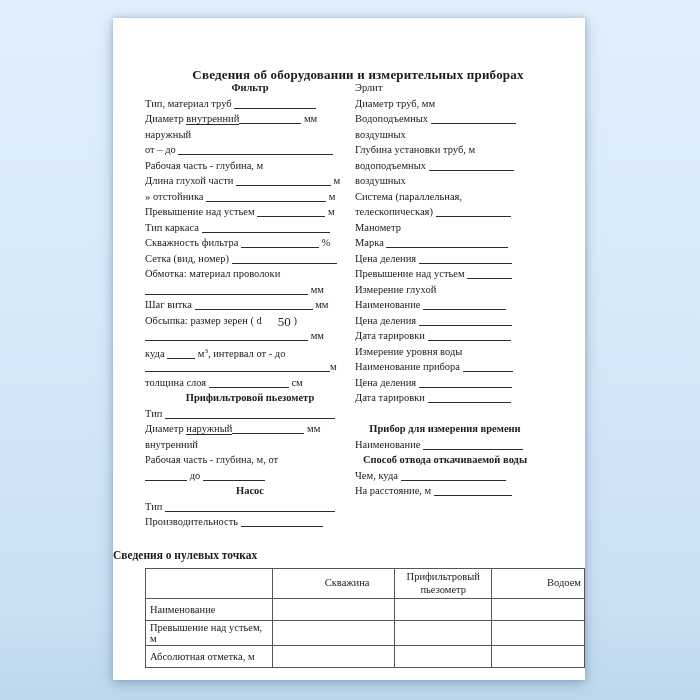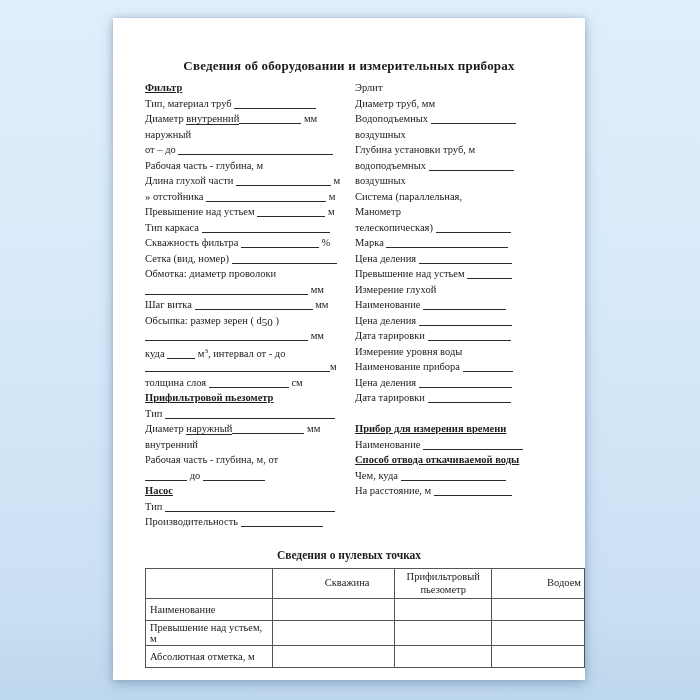--- a/index.html
+++ b/index.html
@@ -11,39 +11,39 @@
     font-family:"Liberation Serif", serif;
     background:linear-gradient(180deg,#e0effb 0%, var(--background) 45%, #c9dff2 88%, #bdd7ec 100%);
     position:relative;
   }
   .page{
     position:absolute;left:113px;top:18px;width:472px;height:662px;
     background:var(--page);
     box-shadow:0 3px 12px rgba(100,130,165,.55), 0 0 4px rgba(110,140,175,.35);
   }
   .doc-title{
-    position:absolute;top:40px;left:0;width:100%;margin:0;
+    position:absolute;top:40px;left:0;width:100%;margin:9px;
     text-align:center;font-size:13px;font-weight:bold;color:var(--text);
     letter-spacing:.2px;
   }
   .columns{
     position:absolute;left:32px;top:62px;display:flex;color:var(--text);
   }
   .col-left{width:210px;}
   .col-right{width:180px;}
   .line{height:15.5px;line-height:15.5px;font-size:10.5px;white-space:nowrap;}
-  .line.header-center{font-weight:bold;text-align:left;text-decoration:underline;}
+  .line.header-center{font-weight:bold;text-align:center;}
   .line.header-left{font-weight:normal;}
   .blank{display:inline-block;border-bottom:1px solid var(--rule);height:10px;vertical-align:-2px;}
   .utext{border-bottom:1px solid var(--rule);}
-  .line sub{font-size:11px;vertical-align:-2px;}
+  .line sub{font-size:13px;vertical-align:-2px;margin-left:16px;}
   .line sup{font-size:7px;vertical-align:4px;}
   .table-title{
     position:absolute;top:531px;left:0;width:100%;margin:0;
-    text-align:center;font-size:11.5px;font-weight:bold;color:var(--text);
+    text-align:left;font-size:11.5px;font-weight:bold;color:var(--text);
   }
   table{
     position:absolute;left:32px;top:550px;border-collapse:collapse;table-layout:fixed;
     color:var(--text);
   }
   th,td{border:1px solid var(--border);font-size:10.5px;font-weight:normal;padding:0;}
   thead th{height:27px;text-align:center;line-height:1.15;padding:1px 3px;}
   tbody td{height:19px;}
   td.rowlabel{text-align:left;padding:1px 4px;vertical-align:middle;}
 </style>
@@ -59,21 +59,21 @@
         <div class="line field"><span>Диаметр </span><span class="utext">внутренний</span><span class="blank" style="width: 62px;"></span><span> мм</span></div>
         <div class="line field"><span>наружный</span></div>
         <div class="line field"><span>от – до </span><span class="blank" style="width: 155px;"></span></div>
         <div class="line field"><span>Рабочая часть - глубина, м</span></div>
         <div class="line field"><span>Длина глухой части </span><span class="blank" style="width: 95px;"></span><span> м</span></div>
         <div class="line field"><span>» отстойника </span><span class="blank" style="width: 120px;"></span><span> м</span></div>
         <div class="line field"><span>Превышение над устьем </span><span class="blank" style="width: 68px;"></span><span> м</span></div>
         <div class="line field"><span>Тип каркаса </span><span class="blank" style="width: 128px;"></span></div>
         <div class="line field"><span>Скважность фильтра </span><span class="blank" style="width: 78px;"></span><span> %</span></div>
         <div class="line field"><span>Сетка (вид, номер) </span><span class="blank" style="width: 105px;"></span></div>
-        <div class="line field"><span>Обмотка: диаметр проволоки</span></div>
+        <div class="line field"><span>Обмотка: материал проволоки</span></div>
         <div class="line field"><span class="blank" style="width: 163px;"></span><span> мм</span></div>
         <div class="line field"><span>Шаг витка </span><span class="blank" style="width: 118px;"></span><span> мм</span></div>
         <div class="line field"><span>Обсыпка: размер зерен ( d</span><sub>50</sub><span> )</span></div>
         <div class="line field"><span class="blank" style="width: 163px;"></span><span> мм</span></div>
         <div class="line field"><span>куда </span><span class="blank" style="width: 28px;"></span><span> м</span><sup>3</sup><span>, интервал от - до</span></div>
         <div class="line field"><span class="blank" style="width: 185px;"></span><span>м</span></div>
         <div class="line field"><span>толщина слоя </span><span class="blank" style="width: 80px;"></span><span> см</span></div>
         <div class="line header-center"><span>Прифильтровой пьезометр</span></div>
         <div class="line field"><span>Тип </span><span class="blank" style="width: 170px;"></span></div>
         <div class="line field"><span>Диаметр </span><span class="utext">наружный</span><span class="blank" style="width: 72px;"></span><span> мм</span></div>
@@ -86,22 +86,22 @@
       </div>
     <div class="col-right">
         <div class="line header-left"><span>Эрлит</span></div>
         <div class="line field"><span>Диаметр труб, мм</span></div>
         <div class="line field"><span>Водоподъемных </span><span class="blank" style="width: 85px;"></span></div>
         <div class="line field"><span>воздушных</span></div>
         <div class="line field"><span>Глубина установки труб, м</span></div>
         <div class="line field"><span>водоподъемных </span><span class="blank" style="width: 85px;"></span></div>
         <div class="line field"><span>воздушных</span></div>
         <div class="line field"><span>Система (параллельная,</span></div>
+        <div class="line field"><span>телескопическая) </span><span class="blank" style="width: 75px;"></span></div>
         <div class="line header-left"><span>Манометр</span></div>
-        <div class="line field"><span>телескопическая) </span><span class="blank" style="width: 75px;"></span></div>
         <div class="line field"><span>Марка </span><span class="blank" style="width: 122px;"></span></div>
         <div class="line field"><span>Цена деления </span><span class="blank" style="width: 93px;"></span></div>
         <div class="line field"><span>Превышение над устьем </span><span class="blank" style="width: 45px;"></span></div>
         <div class="line header-left"><span>Измерение глухой</span></div>
         <div class="line field"><span>Наименование </span><span class="blank" style="width: 83px;"></span></div>
         <div class="line field"><span>Цена деления </span><span class="blank" style="width: 93px;"></span></div>
         <div class="line field"><span>Дата тарировки </span><span class="blank" style="width: 83px;"></span></div>
         <div class="line header-left"><span>Измерение уровня воды</span></div>
         <div class="line field"><span>Наименование прибора </span><span class="blank" style="width: 50px;"></span></div>
         <div class="line field"><span>Цена деления </span><span class="blank" style="width: 93px;"></span></div>

